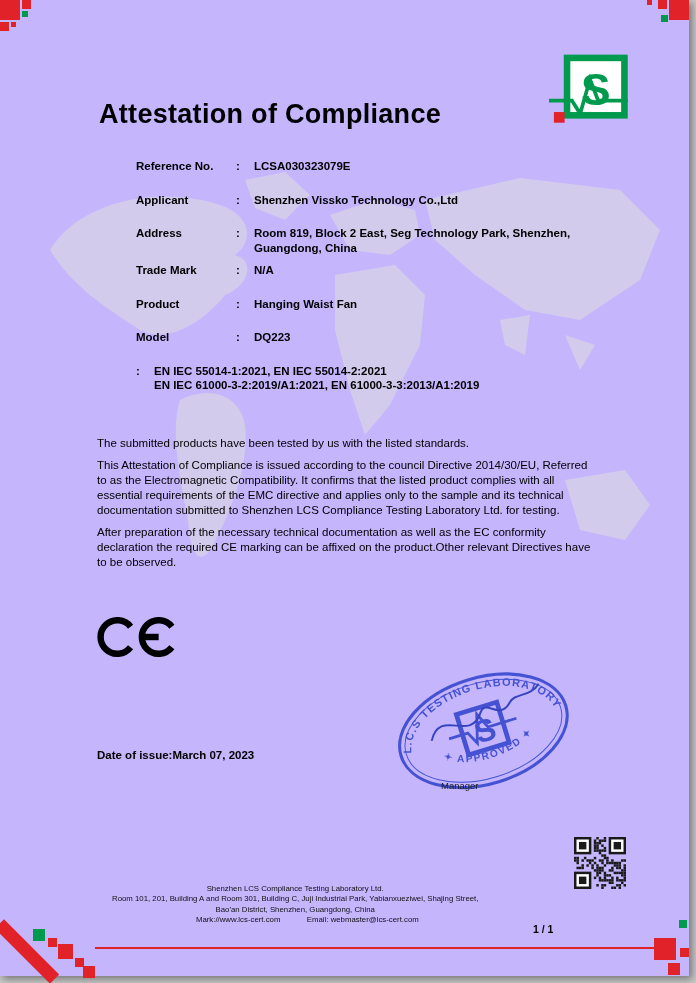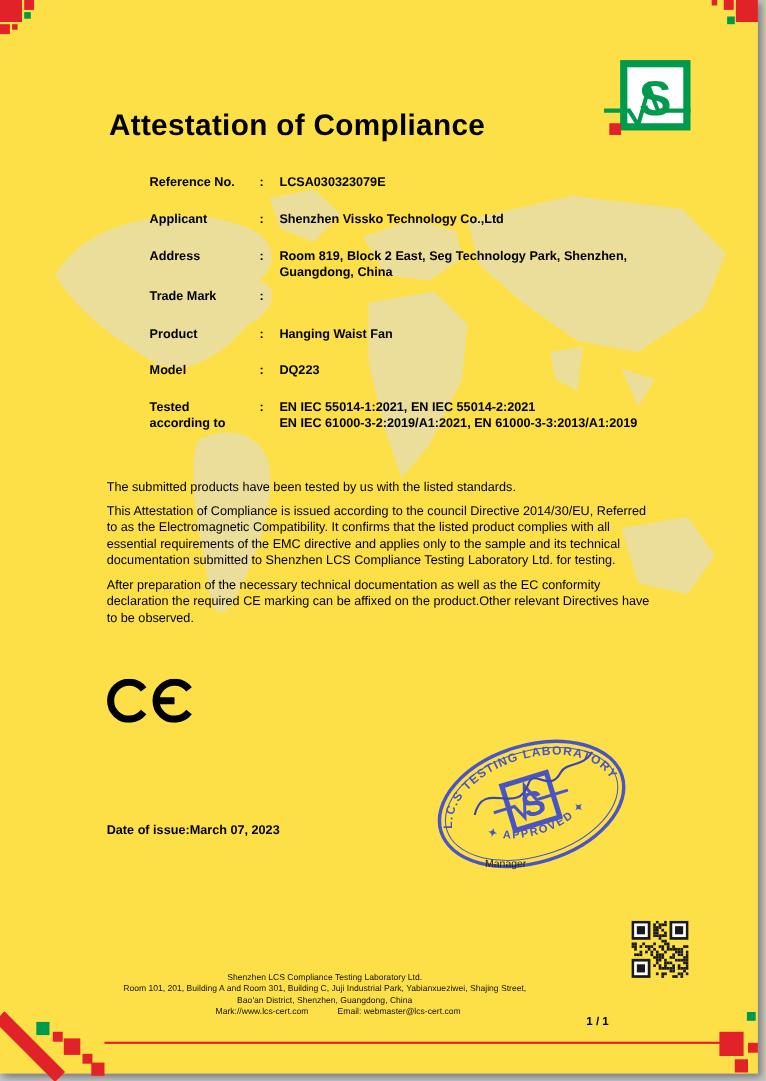--- a/index.html
+++ b/index.html
@@ -7,21 +7,21 @@
   body {
     background:#c6c6c6;
     font-family:"Liberation Sans", sans-serif;
     position:relative;
     overflow:hidden;
     color:#000;
   }
   .sheet {
     position:absolute; left:0; top:0;
     width:689px; height:976px;
-    background:#fde047;
+    background:#c4b5fd;
     box-shadow:3px 3px 7px rgba(0,0,0,.4);
   }
   
   .worldmap { position:absolute; left:20px; top:160px; width:660px; height:570px; opacity:.55; }
 
   
   .sq { position:absolute; }
   .sq.red { background:#e12229; }
   .sq.green { background:#009a4e; }
   .ribbon {
@@ -130,34 +130,33 @@
     </div>
     <div class="field-row tight">
       <span class="field-label">Address</span>
       <span class="field-colon">:</span>
       <span class="field-value">Room 819, Block 2 East, Seg Technology Park, Shenzhen,
 Guangdong, China</span>
     </div>
     <div class="field-row">
       <span class="field-label">Trade Mark</span>
       <span class="field-colon">:</span>
+      <span class="field-value">N/A</span>
     </div>
     <div class="field-row">
       <span class="field-label">Product</span>
       <span class="field-colon">:</span>
       <span class="field-value">Hanging Waist Fan</span>
     </div>
     <div class="field-row">
       <span class="field-label">Model</span>
       <span class="field-colon">:</span>
       <span class="field-value">DQ223</span>
     </div>
     <div class="field-row">
-      <span class="field-label">Tested
-according to</span>
       <span class="field-colon">:</span>
       <span class="field-value">EN IEC 55014-1:2021, EN IEC 55014-2:2021
 EN IEC 61000-3-2:2019/A1:2021, EN 61000-3-3:2013/A1:2019</span>
     </div>
   </div>
 
   <div class="paragraphs">
     <p>The submitted products have been tested by us with the listed standards.</p>
     <p>This Attestation of Compliance is issued according to the council Directive 2014/30/EU, Referred to as the Electromagnetic Compatibility. It confirms that the listed product complies with all essential requirements of the EMC directive and applies only to the sample and its technical documentation submitted to Shenzhen LCS Compliance Testing Laboratory Ltd. for testing.</p>
     <p>After preparation of the necessary technical documentation as well as the EC conformity declaration the required CE marking can be affixed on the product.Other relevant Directives have to be observed.</p>

